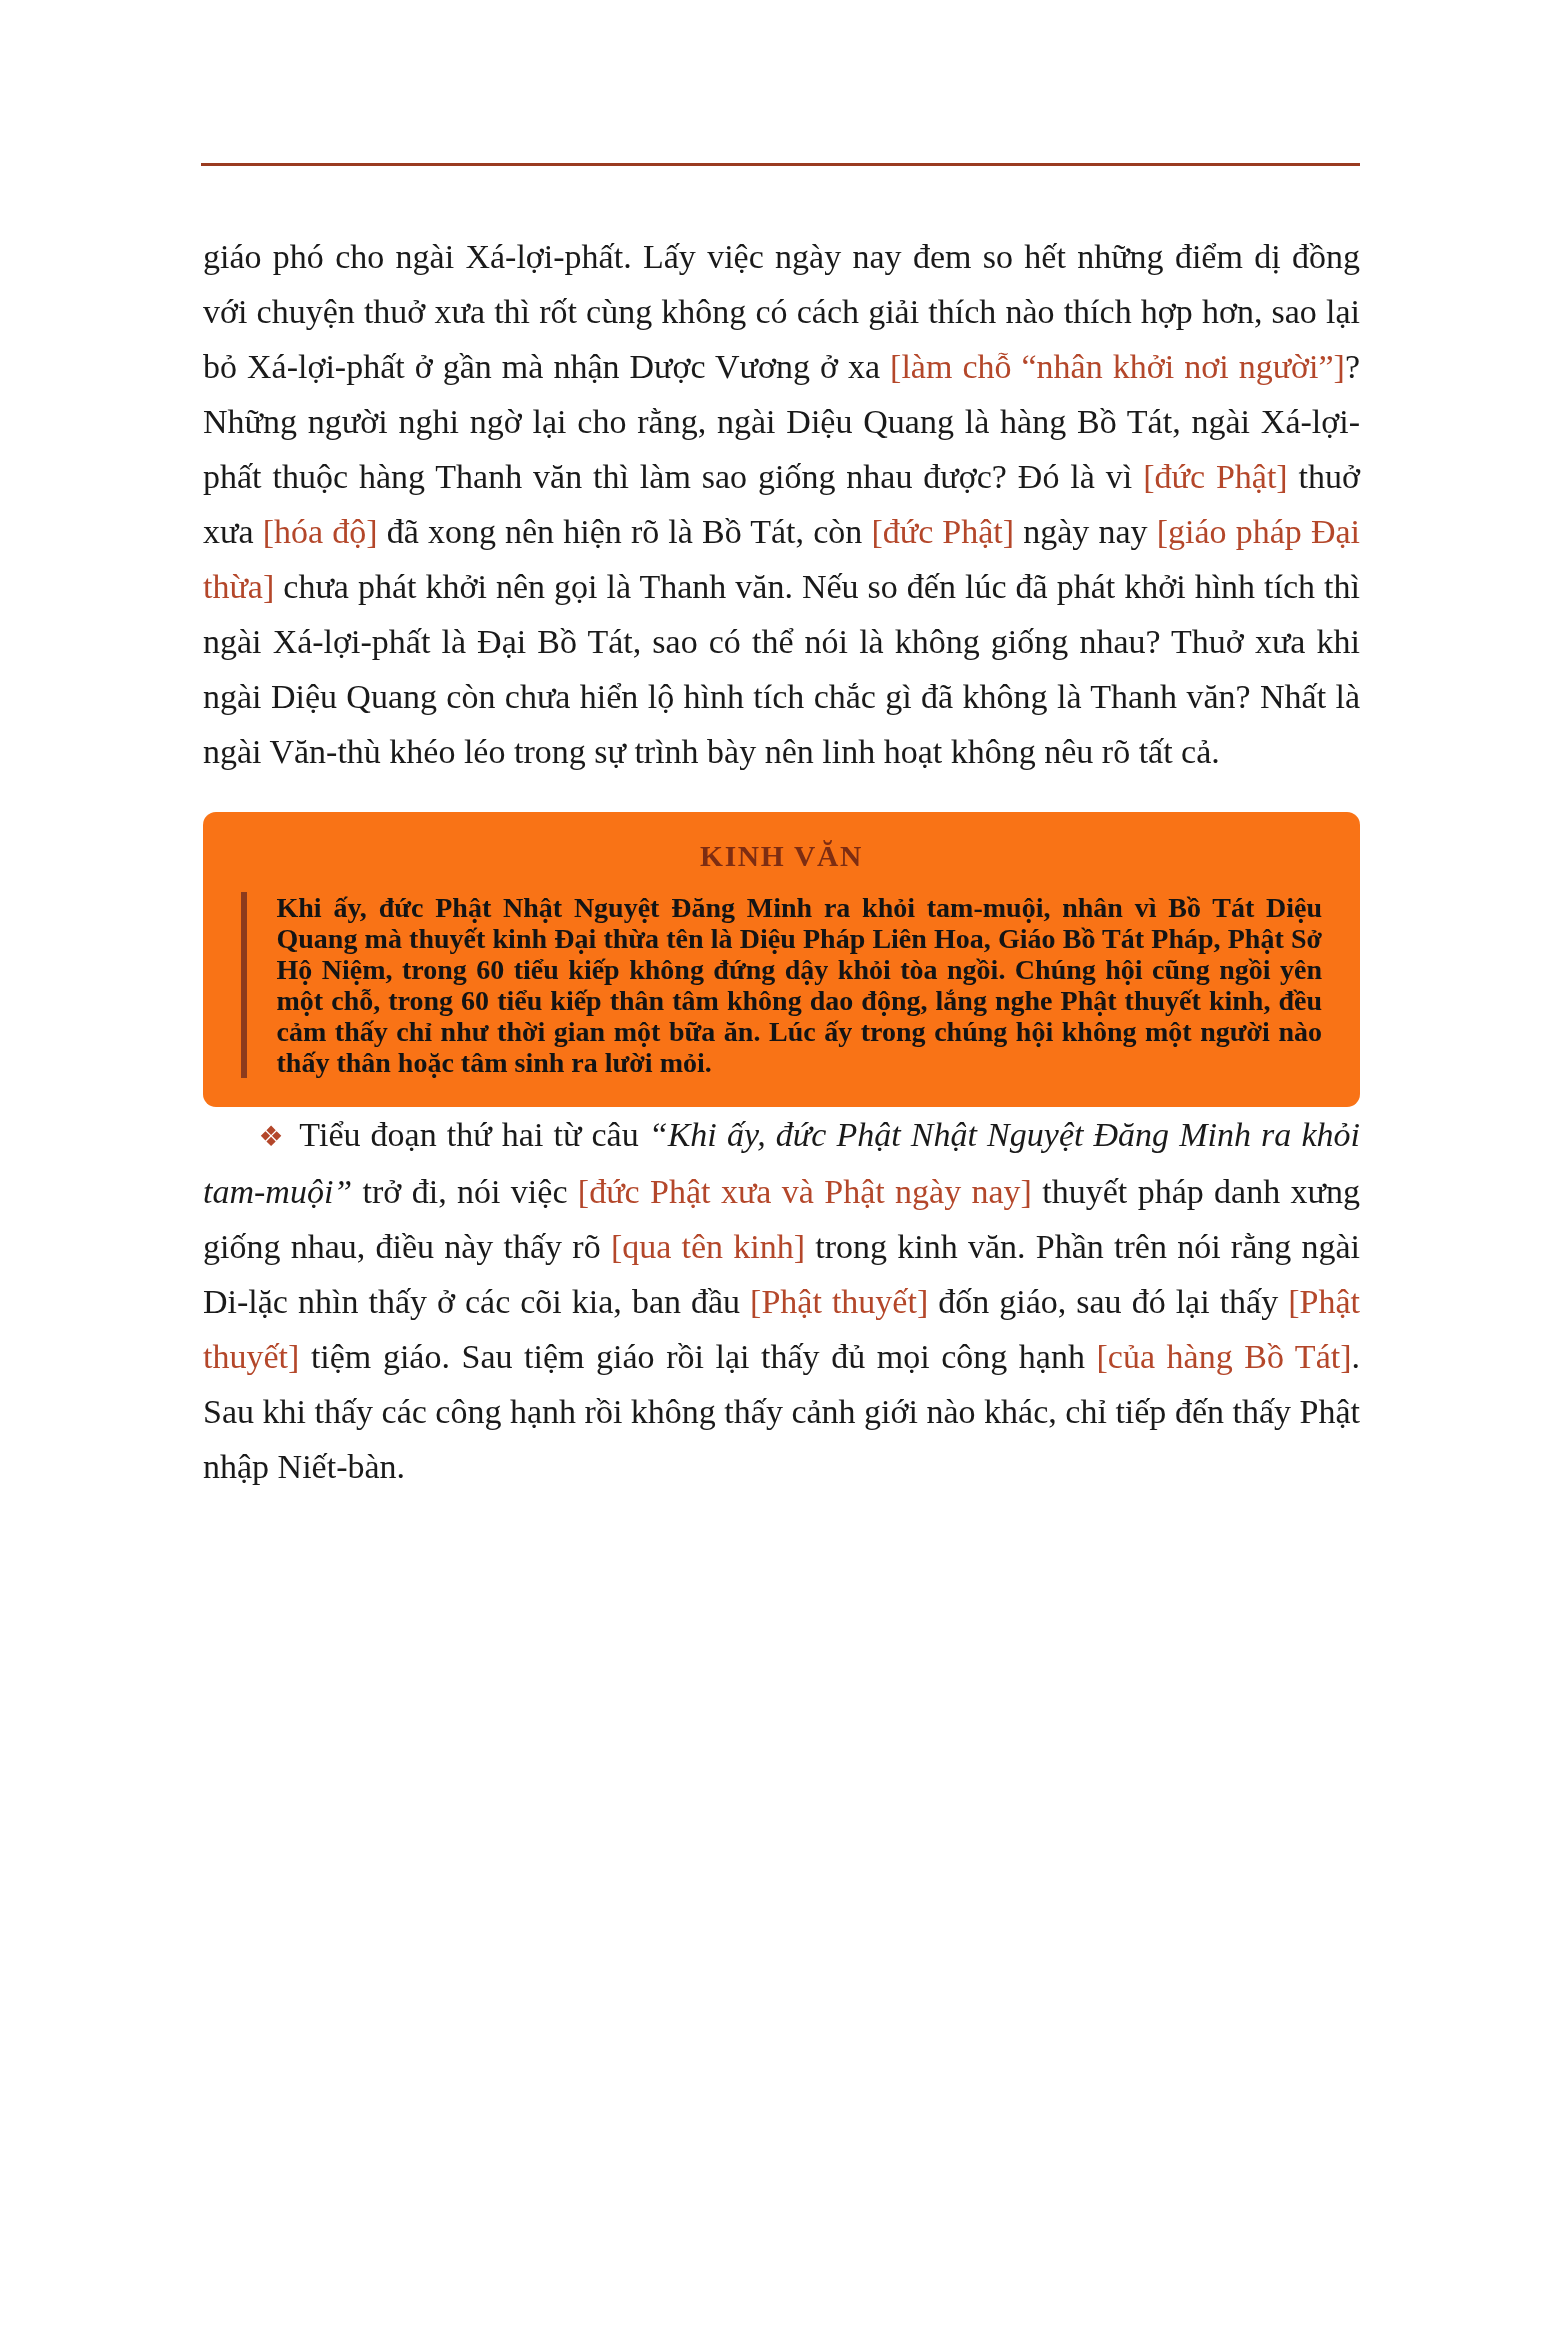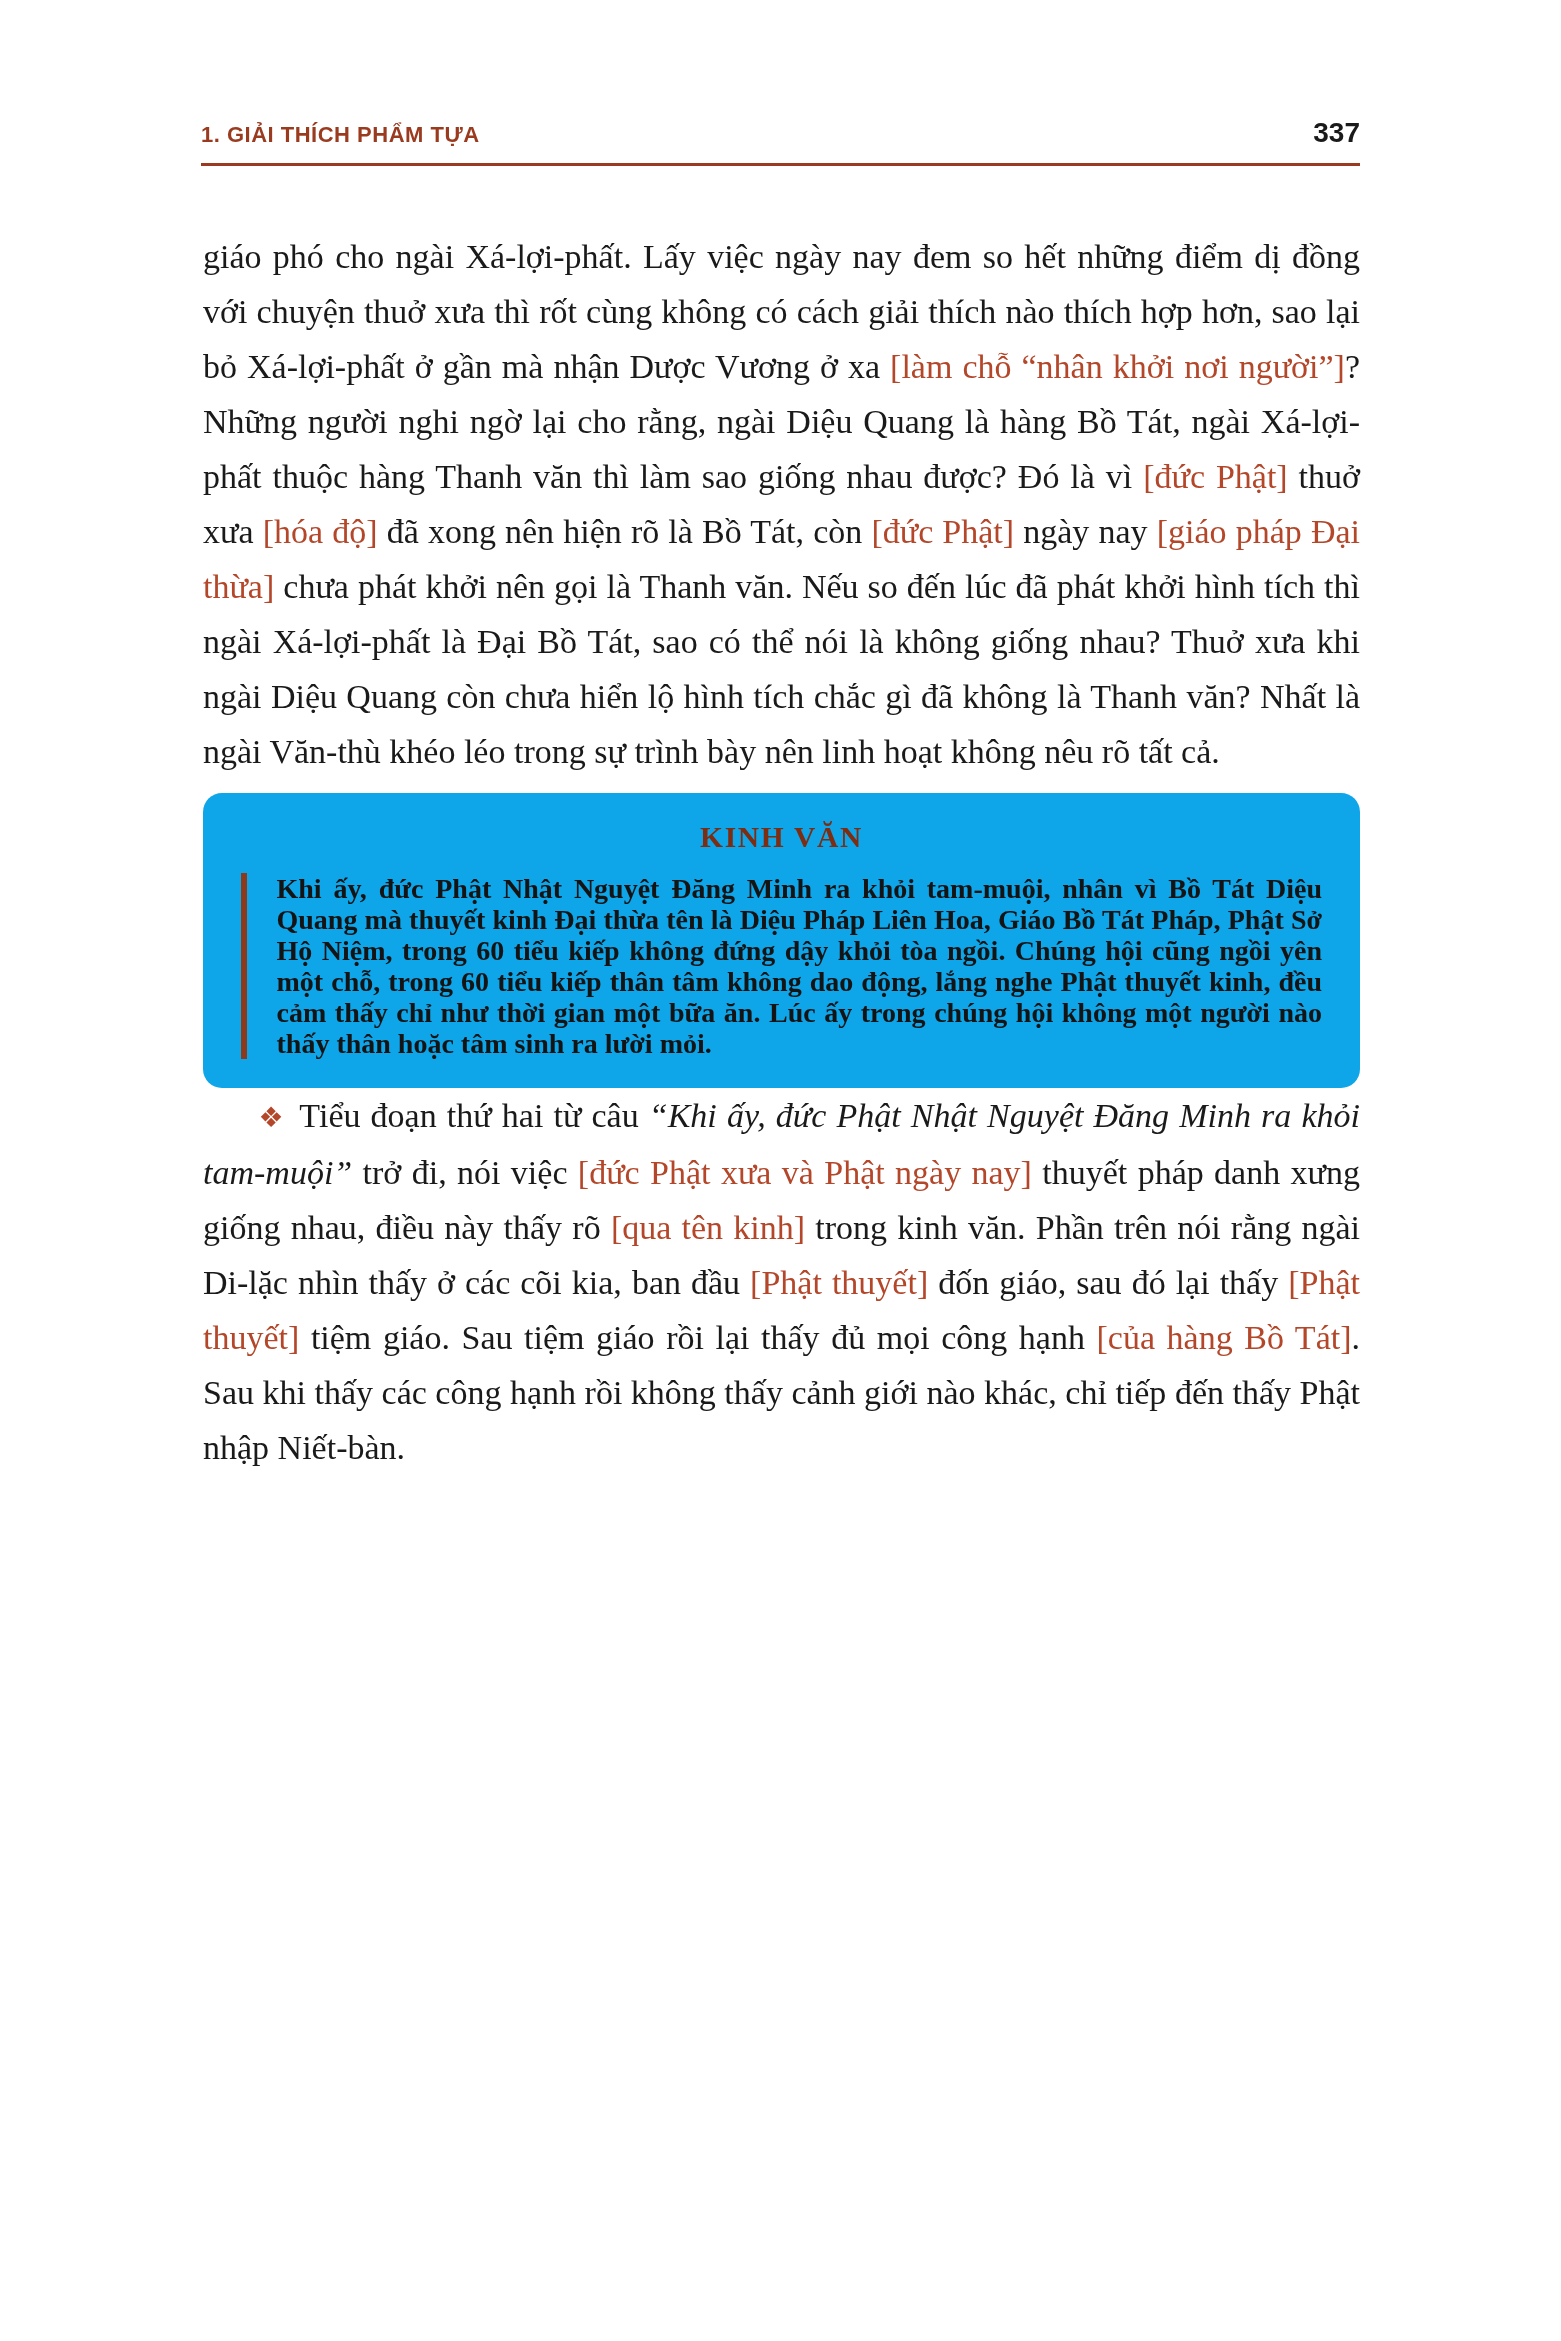--- a/index.html
+++ b/index.html
@@ -69,23 +69,23 @@
     text-align: justify;
     text-justify: inter-word;
     color: #1a1a1a;
     hyphens: none;
   }
   .brk { color: #b4472a; }
   .em-ital { font-style: italic; }
 
   
   .sutra-box {
-    margin-top: 14px;
-    background: #0ea5e9;
-    border-radius: 19px;
+    margin-top: 33px;
+    background: #f97316;
+    border-radius: 13px;
     padding: 22.6px 38px 29.5px 38px;
     position: relative;
   }
   .sutra-title {
     text-align: center;
     font-family: "Liberation Serif", serif;
     font-weight: bold;
     font-size: 29.5px;
     letter-spacing: 1.7px;
     color: #7d2d12;
@@ -119,24 +119,20 @@
     font-size: 28px;
     padding-right: 14px;
   }
   .lead-space { display: inline-block; width: 54px; }
 </style>
 </head>
 <body>
 
 <div class="page">
 
-  <div class="header">
-    <div class="header-title">1. GIẢI THÍCH PHẨM TỰA</div>
-    <div class="header-page">337</div>
-  </div>
   <div class="header-rule"></div>
 
   <div class="content">
 
     <p class="body"><span>giáo phó cho ngài Xá-lợi-phất. Lấy việc ngày nay đem so hết những điểm dị đồng với chuyện thuở xưa thì rốt cùng không có cách giải thích nào thích hợp hơn, sao lại bỏ Xá-lợi-phất ở gần mà nhận Dược Vương ở xa </span><span class="brk">[làm chỗ “nhân khởi nơi người”]</span><span>? Những người nghi ngờ lại cho rằng, ngài Diệu Quang là hàng Bồ Tát, ngài Xá-lợi-phất thuộc hàng Thanh văn thì làm sao giống nhau được? Đó là vì </span><span class="brk">[đức Phật]</span><span> thuở xưa </span><span class="brk">[hóa độ]</span><span> đã xong nên hiện rõ là Bồ Tát, còn </span><span class="brk">[đức Phật]</span><span> ngày nay </span><span class="brk">[giáo pháp Đại thừa]</span><span> chưa phát khởi nên gọi là Thanh văn. Nếu so đến lúc đã phát khởi hình tích thì ngài Xá-lợi-phất là Đại Bồ Tát, sao có thể nói là không giống nhau? Thuở xưa khi ngài Diệu Quang còn chưa hiển lộ hình tích chắc gì đã không là Thanh văn? Nhất là ngài Văn-thù khéo léo trong sự trình bày nên linh hoạt không nêu rõ tất cả.</span></p>
 
     <div class="sutra-box">
       <div class="sutra-title">KINH VĂN</div>
       <div class="sutra-body-wrap">
         <div class="sutra-bar"></div>

